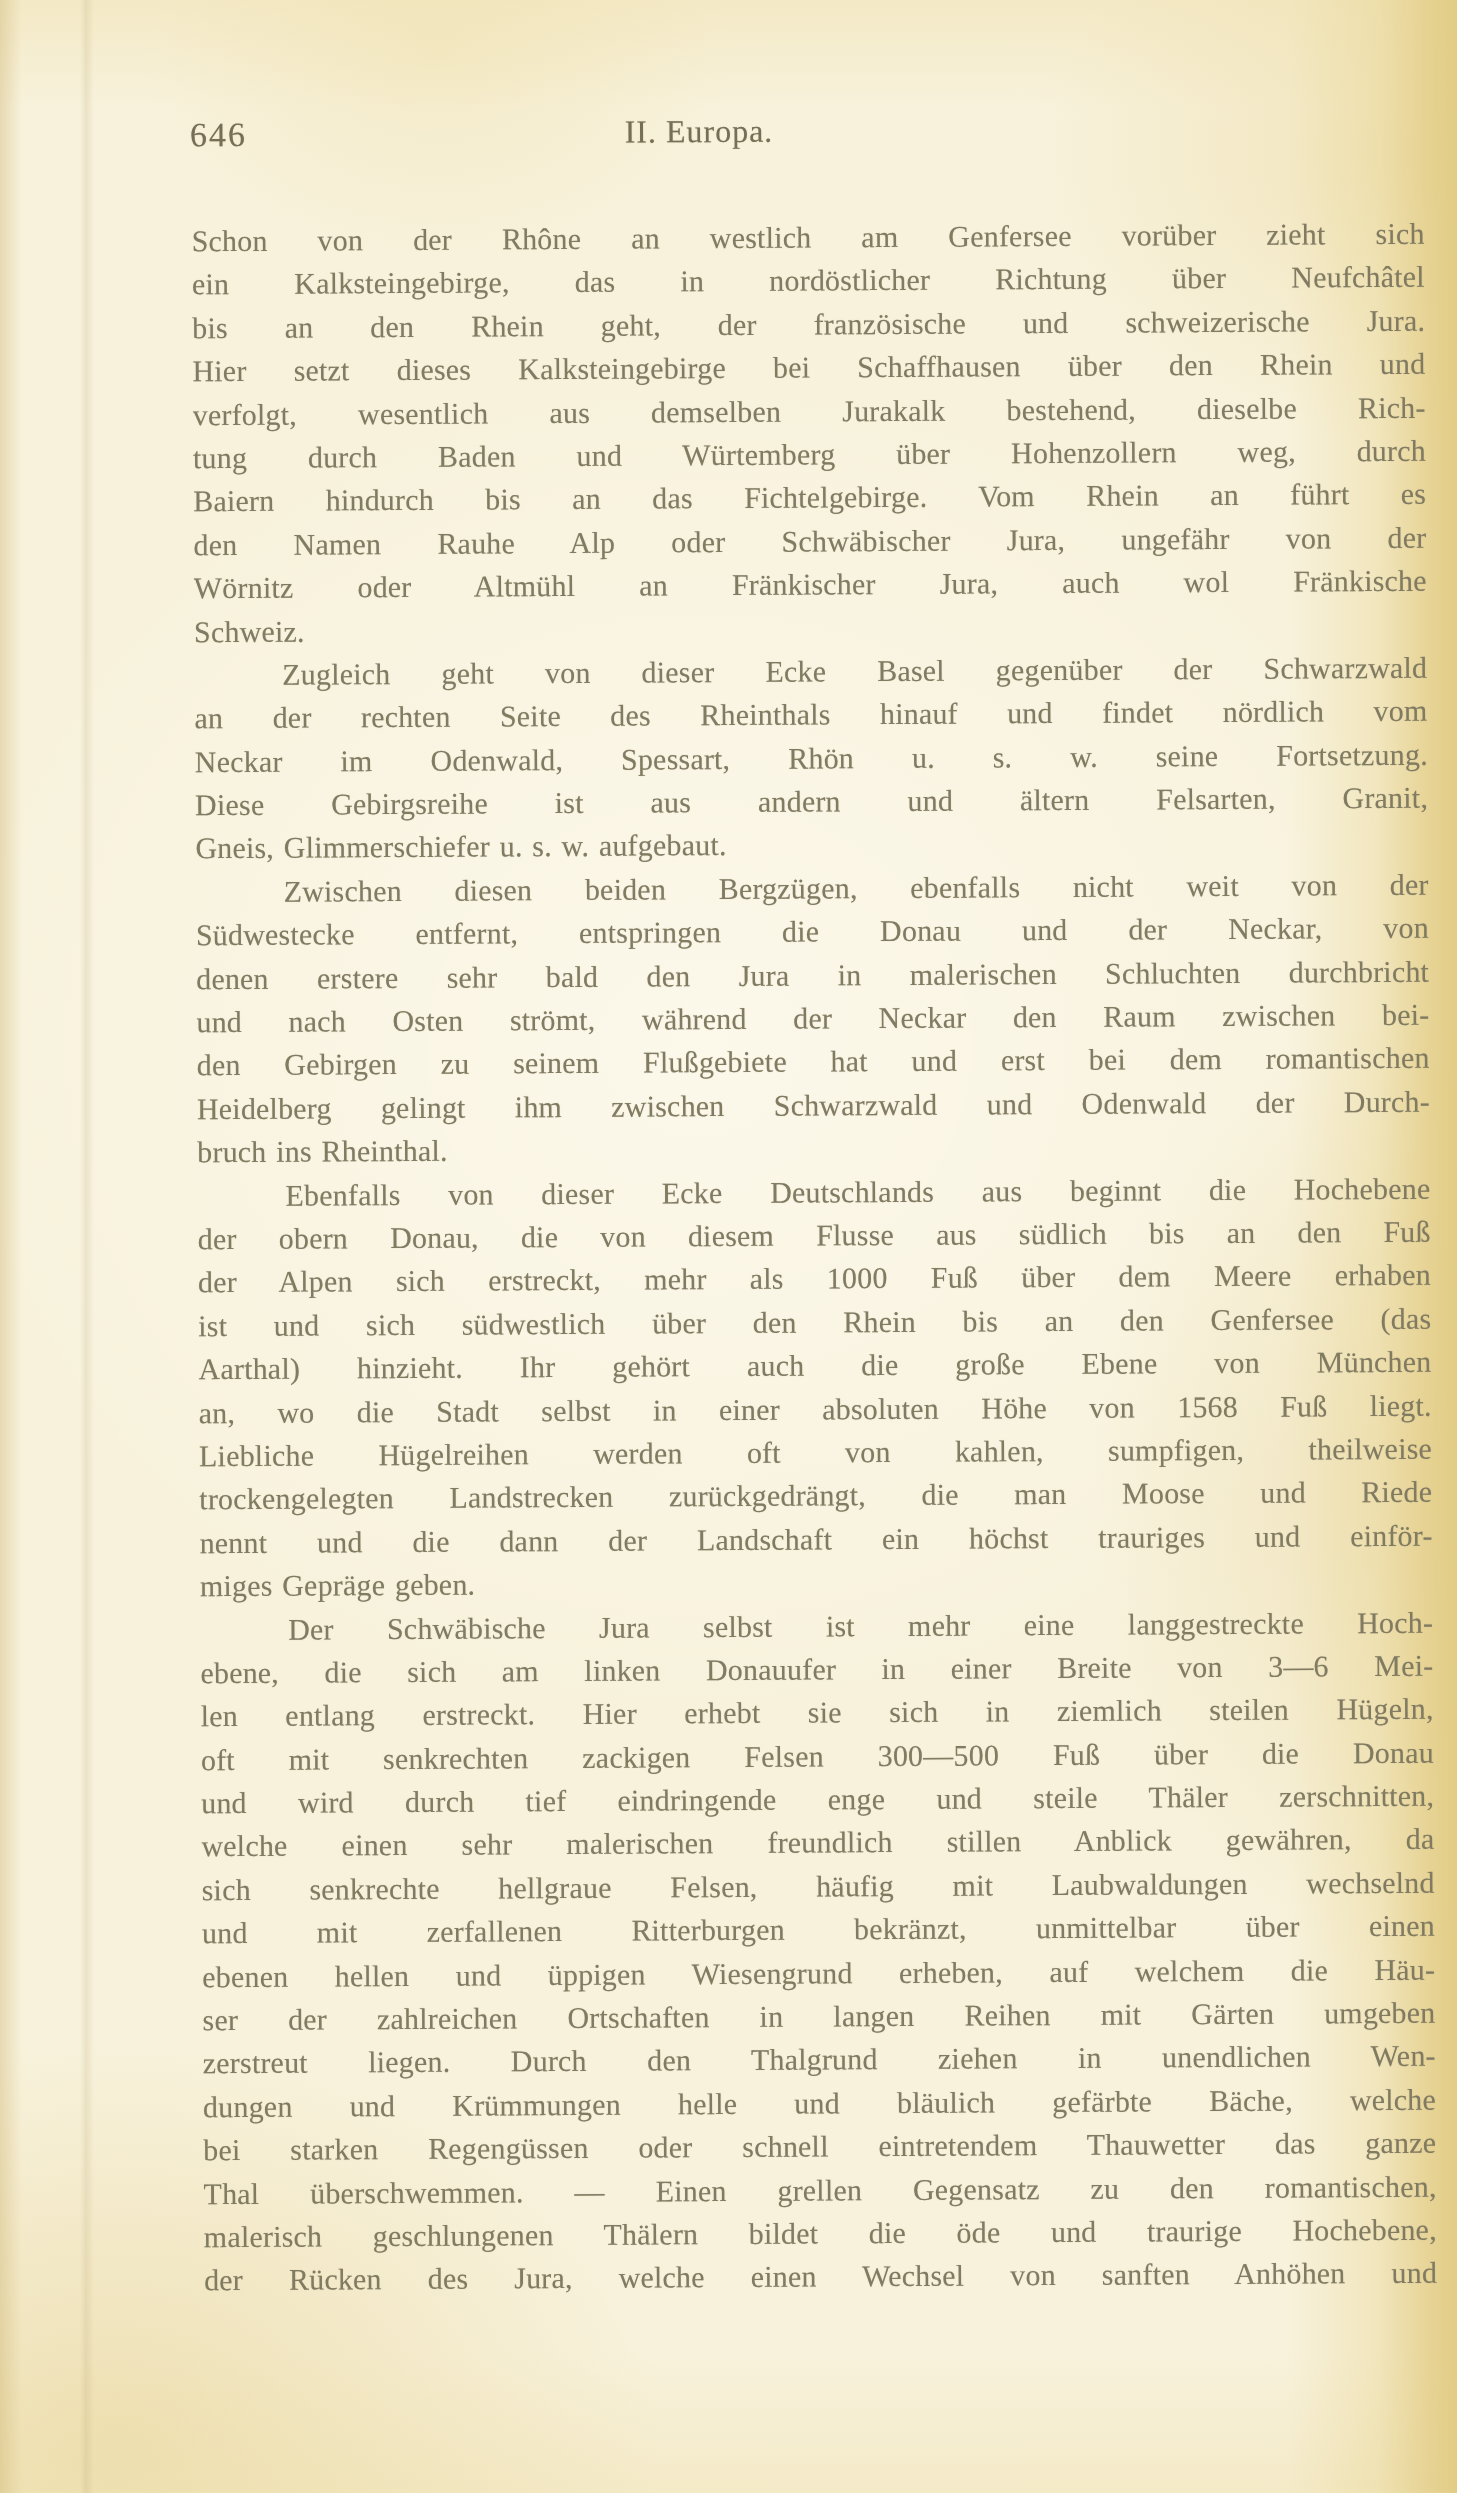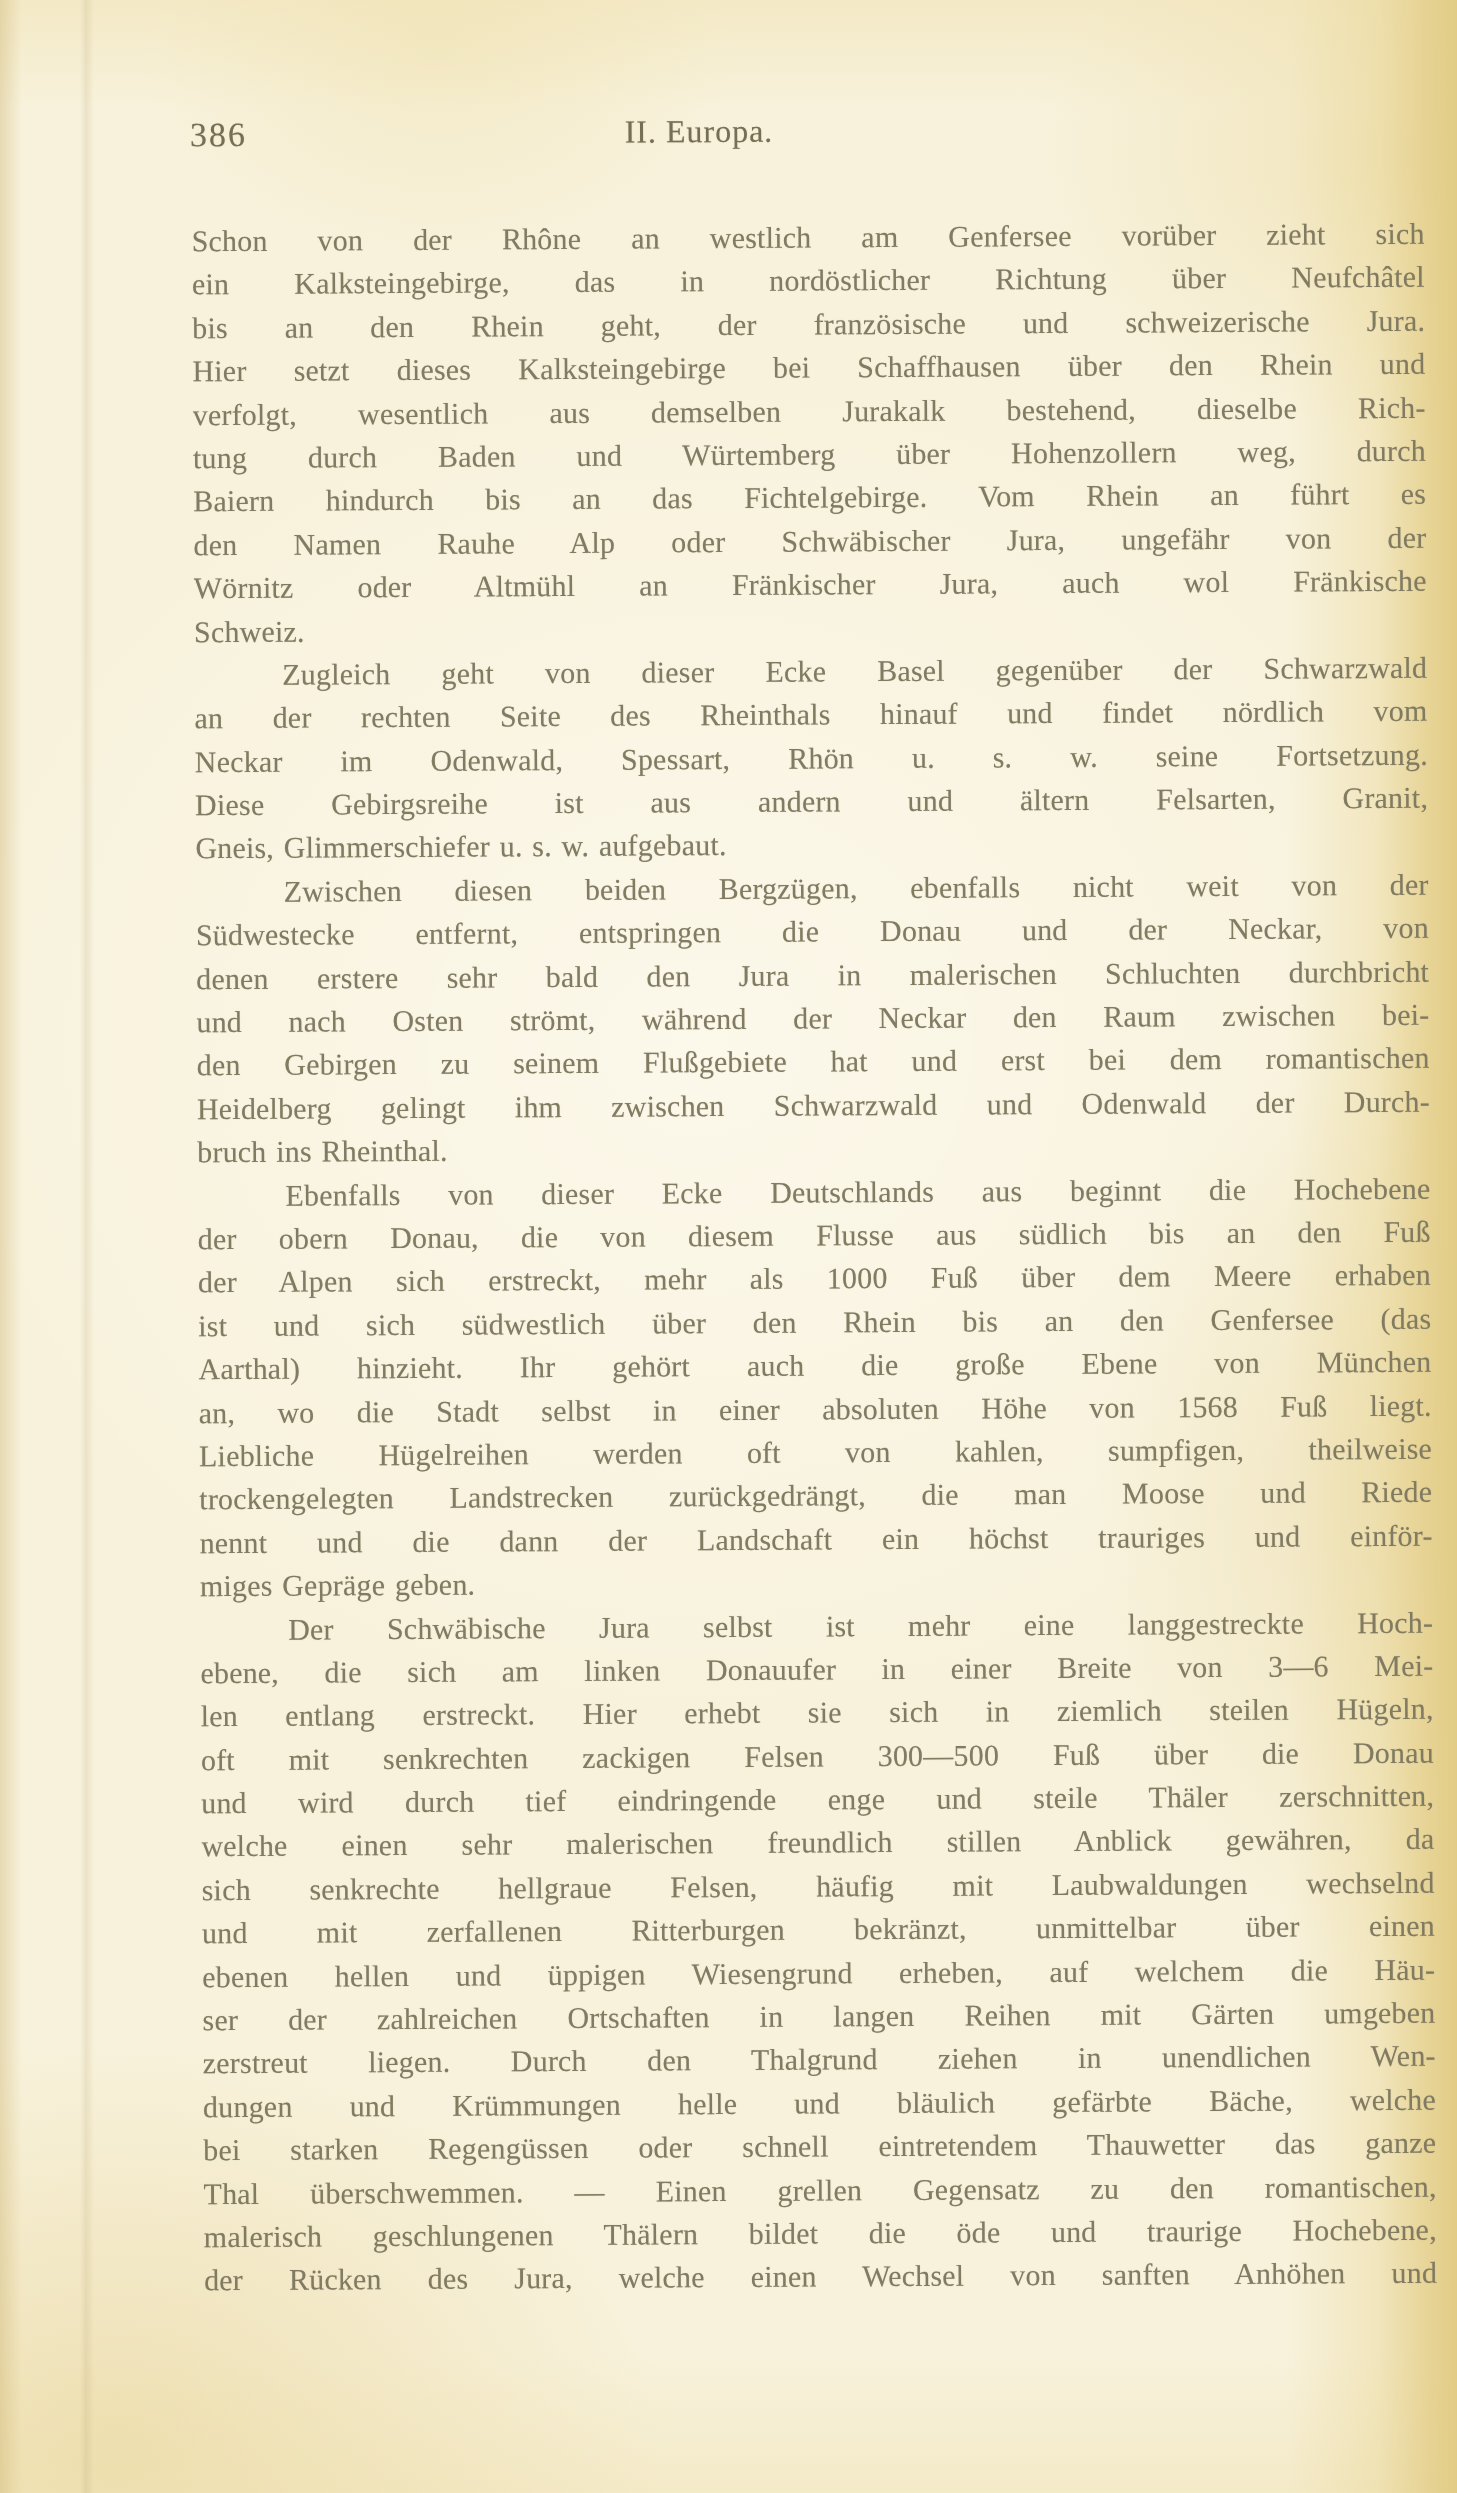--- a/index.html
+++ b/index.html
@@ -87,21 +87,21 @@
   .line.indent { text-indent: 88px; }
   .line.endline { text-align-last: left; white-space: normal; }
 </style>
 </head>
 <body>
 
 <div class="page">
   <div class="tilt">
 
     <div class="running-head">
-      <span class="pagenum">386</span>
+      <span class="pagenum">646</span>
       <span class="headtitle">II. Europa.</span>
     </div>
 
     <div class="body-text">
         <div class="para">
           <div class="line">Schon von der Rhône an westlich am Genfersee vorüber zieht sich</div>
           <div class="line">ein Kalksteingebirge, das in nordöstlicher Richtung über Neufchâtel</div>
           <div class="line">bis an den Rhein geht, der französische und schweizerische Jura.</div>
           <div class="line">Hier setzt dieses Kalksteingebirge bei Schaffhausen über den Rhein und</div>
           <div class="line">verfolgt, wesentlich aus demselben Jurakalk bestehend, dieselbe Rich-</div>

